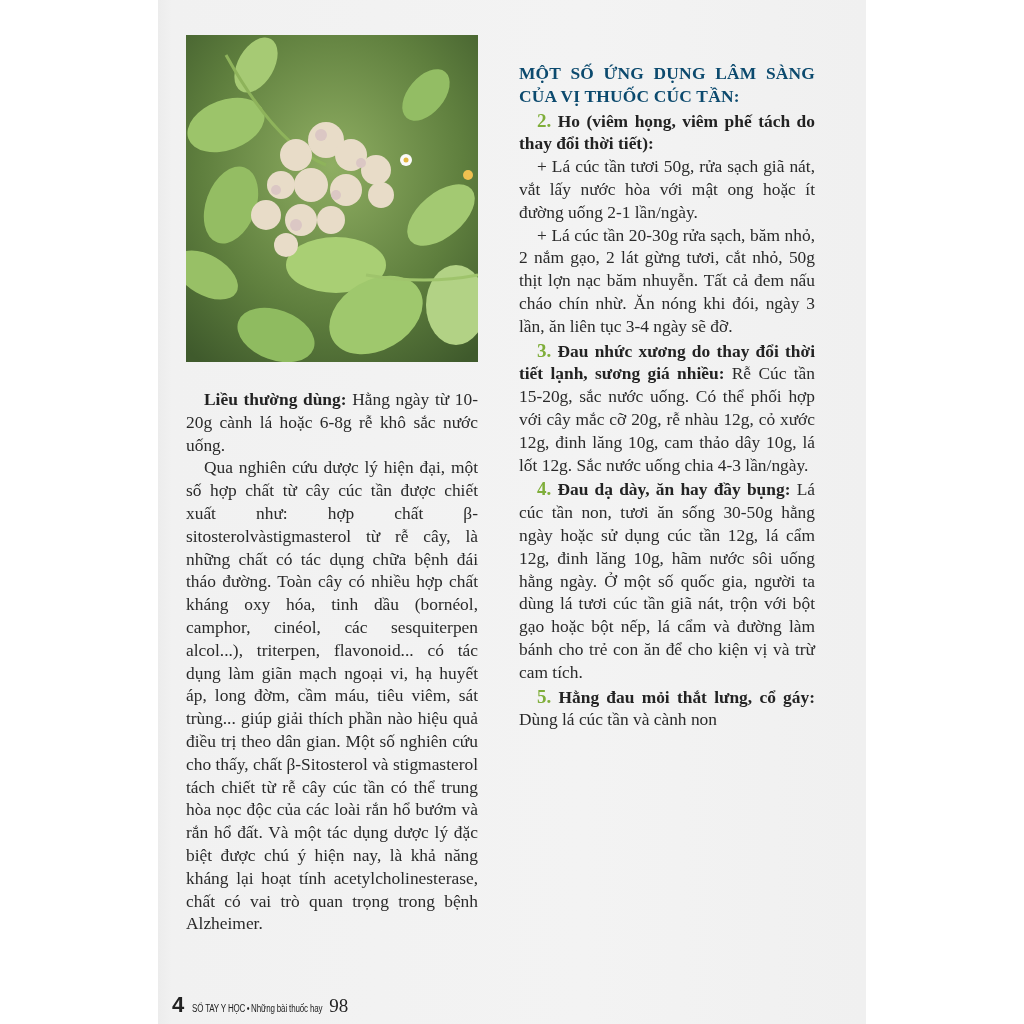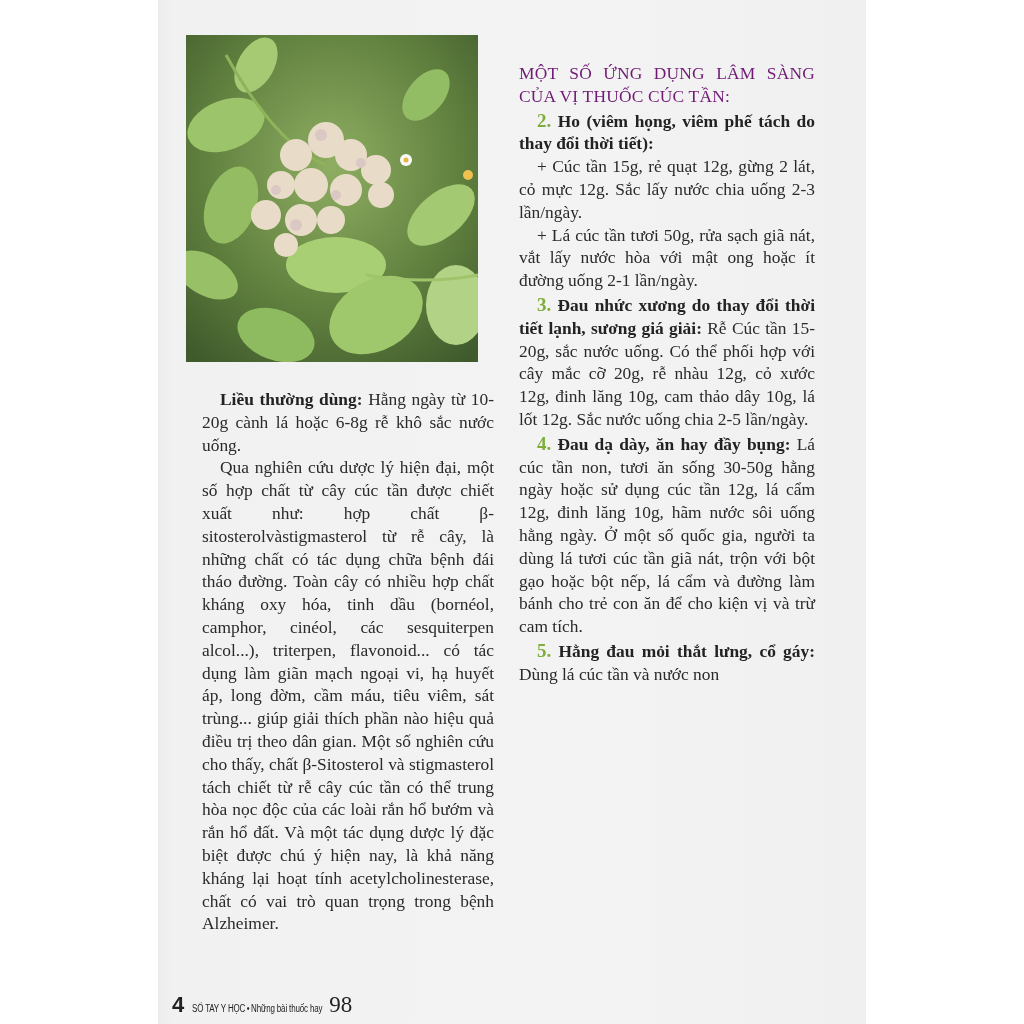--- a/index.html
+++ b/index.html
@@ -16,39 +16,39 @@
   .photo {
     position: absolute; left: 186px; top: 35px; width: 292px; height: 327px;
     overflow: hidden; background: #6f8f4a;
   }
   .photo svg { display: block; }
   .col {
     position: absolute; font-family: "Liberation Serif", serif;
     font-size: 17.4px; line-height: 22.8px; color: #2a2a2a;
     text-align: justify;
   }
-  .col-left { left: 202px; top: 388px; width: 292px; }
+  .col-left { left: 186px; top: 388px; width: 292px; }
   .col-right { left: 519px; top: 62px; width: 296px; }
   .col p { margin: 0; text-indent: 18px; }
   .b { font-weight: bold; color: #222; }
   .heading {
-    color: #701a75; font-weight: normal; font-size: 17.4px;
+    color: #0c4a6e; font-weight: bold; font-size: 17.4px;
     line-height: 22.8px; margin: 0 0 1px 0; text-indent: 0 !important;
     letter-spacing: 0.2px;
   }
   .num { color: #7fae3a; font-weight: bold; font-size: 19px; }
   .item-gap { margin-top: 2px !important; }
   .footer {
     position: absolute; left: 172px; top: 992px; height: 26px;
     display: flex; align-items: baseline; gap: 8px; color: #222;
   }
   .page-num { font-family: "Liberation Sans", sans-serif; font-weight: bold; font-size: 22px; }
   .book-title { font-family: "Liberation Sans", sans-serif; font-size: 10px; transform: scaleX(0.8); transform-origin: left; letter-spacing: -0.2px; }
   .book-title .sep { margin: 0 2px; }
-  .issue { font-family: "Liberation Serif", serif; font-size: 23px; margin-left: -34px; }
+  .issue { font-family: "Liberation Serif", serif; font-size: 19px; margin-left: -34px; }
 </style>
 </head>
 <body>
 
 <div class="page"></div>
 
 <div class="photo">
   <svg width="292" height="327" viewBox="0 0 292 327">
     <defs>
       <radialGradient id="bg" cx="50%" cy="40%" r="75%">
@@ -100,27 +100,27 @@
 <div class="col col-left">
   <p><span class="b">Liều thường dùng:</span><span> Hằng ngày từ 10-20g cành lá hoặc 6-8g rễ khô sắc nước uống.</span></p>
   <p>Qua nghiên cứu dược lý hiện đại, một số hợp chất từ cây cúc tần được chiết xuất như: hợp chất β-sitosterolvàstigmasterol từ rễ cây, là những chất có tác dụng chữa bệnh đái tháo đường. Toàn cây có nhiều hợp chất kháng oxy hóa, tinh dầu (bornéol, camphor, cinéol, các sesquiterpen alcol...), triterpen, flavonoid... có tác dụng làm giãn mạch ngoại vi, hạ huyết áp, long đờm, cầm máu, tiêu viêm, sát trùng... giúp giải thích phần nào hiệu quả điều trị theo dân gian. Một số nghiên cứu cho thấy, chất β-Sitosterol và stigmasterol tách chiết từ rễ cây cúc tần có thể trung hòa nọc độc của các loài rắn hổ bướm và rắn hổ đất. Và một tác dụng dược lý đặc biệt được chú ý hiện nay, là khả năng kháng lại hoạt tính acetylcholinesterase, chất có vai trò quan trọng trong bệnh Alzheimer.</p>
 </div>
 
 <div class="col col-right">
   <p class="heading">MỘT SỐ ỨNG DỤNG LÂM SÀNG CỦA VỊ THUỐC CÚC TẦN:</p>
 
 
   <p class="item-gap"><span class="num">2.</span><span class="b"> Ho (viêm họng, viêm phế tách do thay đổi thời tiết):</span></p>
-  <p>+ Cúc tần 15g, rẻ quạt 12g, gừng 2 lát, cỏ mực 12g. Sắc lấy nước chia uống 2-3 lần/ngày.</p>
   <p>+ Lá cúc tần tươi 50g, rửa sạch giã nát, vắt lấy nước hòa với mật ong hoặc ít đường uống 2-1 lần/ngày.</p>
+  <p>+ Lá cúc tần 20-30g rửa sạch, băm nhỏ, 2 nắm gạo, 2 lát gừng tươi, cắt nhỏ, 50g thịt lợn nạc băm nhuyễn. Tất cả đem nấu cháo chín nhừ. Ăn nóng khi đói, ngày 3 lần, ăn liên tục 3-4 ngày sẽ đỡ.</p>
 
-  <p class="item-gap"><span class="num">3.</span><span class="b"> Đau nhức xương do thay đổi thời tiết lạnh, sương giá giải:</span><span> Rễ Cúc tần 15-20g, sắc nước uống. Có thể phối hợp với cây mắc cỡ 20g, rễ nhàu 12g, cỏ xước 12g, đinh lăng 10g, cam thảo dây 10g, lá lốt 12g. Sắc nước uống chia 2-5 lần/ngày.</span></p>
+  <p class="item-gap"><span class="num">3.</span><span class="b"> Đau nhức xương do thay đổi thời tiết lạnh, sương giá nhiều:</span><span> Rễ Cúc tần 15-20g, sắc nước uống. Có thể phối hợp với cây mắc cỡ 20g, rễ nhàu 12g, cỏ xước 12g, đinh lăng 10g, cam thảo dây 10g, lá lốt 12g. Sắc nước uống chia 4-3 lần/ngày.</span></p>
 
   <p class="item-gap"><span class="num">4.</span><span class="b"> Đau dạ dày, ăn hay đầy bụng:</span><span> Lá cúc tần non, tươi ăn sống 30-50g hằng ngày hoặc sử dụng cúc tần 12g, lá cẩm 12g, đinh lăng 10g, hãm nước sôi uống hằng ngày. Ở một số quốc gia, người ta dùng lá tươi cúc tần giã nát, trộn với bột gạo hoặc bột nếp, lá cẩm và đường làm bánh cho trẻ con ăn để cho kiện vị và trừ cam tích.</span></p>
 
-  <p class="item-gap"><span class="num">5.</span><span class="b"> Hằng đau mỏi thắt lưng, cổ gáy:</span><span> Dùng lá cúc tần và nước non</span></p>
+  <p class="item-gap"><span class="num">5.</span><span class="b"> Hằng đau mỏi thắt lưng, cổ gáy:</span><span> Dùng lá cúc tần và cành non</span></p>
 </div>
 
 <div class="footer">
   <span class="page-num">4</span>
   <span class="book-title"><span>SỔ TAY Y HỌC</span><span class="sep">•</span><span>Những bài thuốc hay</span></span>
   <span class="issue">98</span>
 </div>
 
 </body></html>

